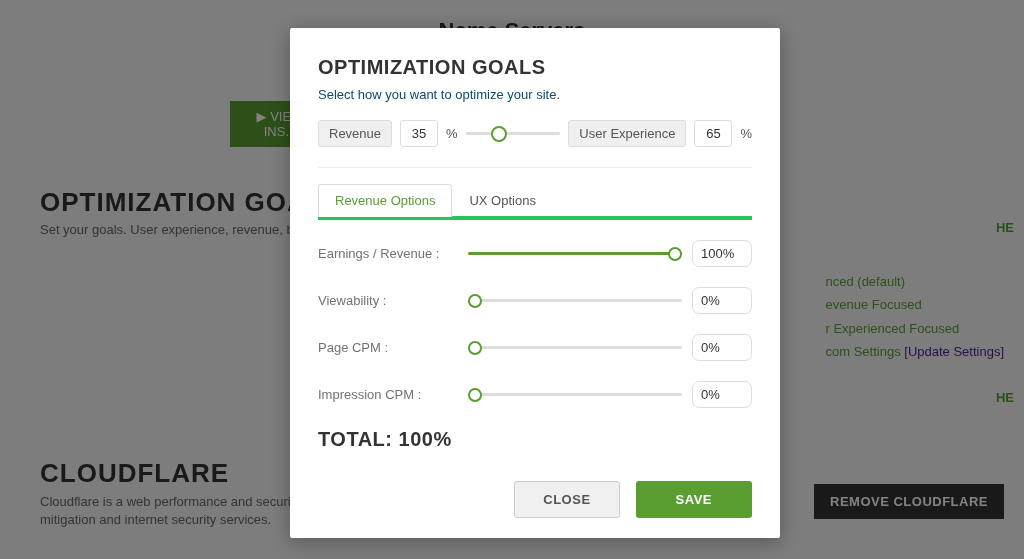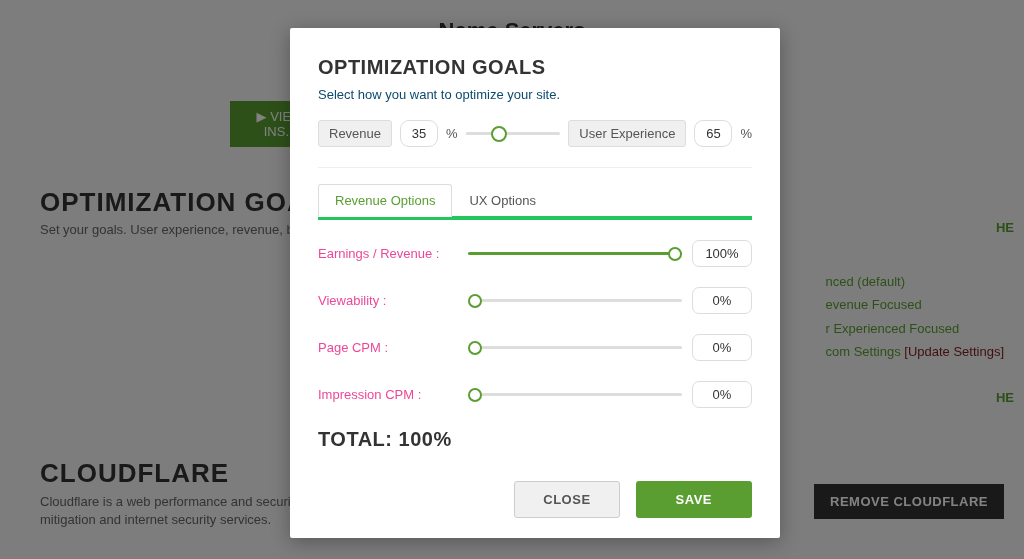--- a/index.html
+++ b/index.html
@@ -193,21 +193,21 @@
       border-radius: 3px;
     }
 
     .slider-value {
       font-size: 13px;
       color: #333;
       border: 1px solid #ddd;
       padding: 5px 6px;
       width: 38px;
       text-align: center;
-      border-radius: 9px;
+      border-radius: 3px;
     }
 
     .slider-percent {
       font-size: 13px;
       color: #555;
     }
 
     .main-slider-container {
       flex: 1;
       position: relative;
@@ -272,21 +272,21 @@
     
     .option-row {
       display: flex;
       align-items: center;
       margin-bottom: 20px;
       gap: 10px;
     }
 
     .option-label {
       font-size: 13px;
-      color: #ec4899;
+      color: #737373;
       width: 140px;
     }
 
     .option-slider-container {
       flex: 1;
       position: relative;
       height: 20px;
       display: flex;
       align-items: center;
     }
@@ -308,21 +308,21 @@
       position: absolute;
       top: 50%;
       transform: translateY(-50%);
       cursor: pointer;
     }
 
     .option-value-box {
       border: 1px solid #ddd;
       padding: 5px 8px;
       width: 60px;
-      text-align: center;
+      text-align: left;
       font-size: 13px;
       color: #333;
       border-radius: 7px;
     }
 
     .earnings-fill {
       width: 100%;
       height: 3px;
       background: #5a9e32;
       border-radius: 2px;
@@ -386,21 +386,21 @@
     <button class="bg-view-btn">▶ VIEW INS...</button>
   </div>
   <div class="bg-section">
     <div class="bg-section-title">OPTIMIZATION GOALS</div>
     <div class="bg-section-sub">Set your goals. User experience, revenue, balance...</div>
   </div>
   <div class="bg-right-items">
     <div>nced (default)</div>
     <div style="color:#5a9e32">evenue Focused</div>
     <div>r Experienced Focused</div>
-    <div>com Settings <span style="color:#7f1d1d">[Update Settings]</span></div>
+    <div>com Settings <span style="color:#4c1d95">[Update Settings]</span></div>
   </div>
   <div class="bg-he">HE</div>
   <div class="bg-he2">HE</div>
   <div class="bg-cloudflare">
     <div class="bg-cloudflare-title">CLOUDFLARE</div>
     <div class="bg-cloudflare-text">Cloudflare is a web performance and security
 mitigation and internet security services.</div>
   </div>
   <button class="bg-remove-btn">REMOVE CLOUDFLARE</button>
 </div>

